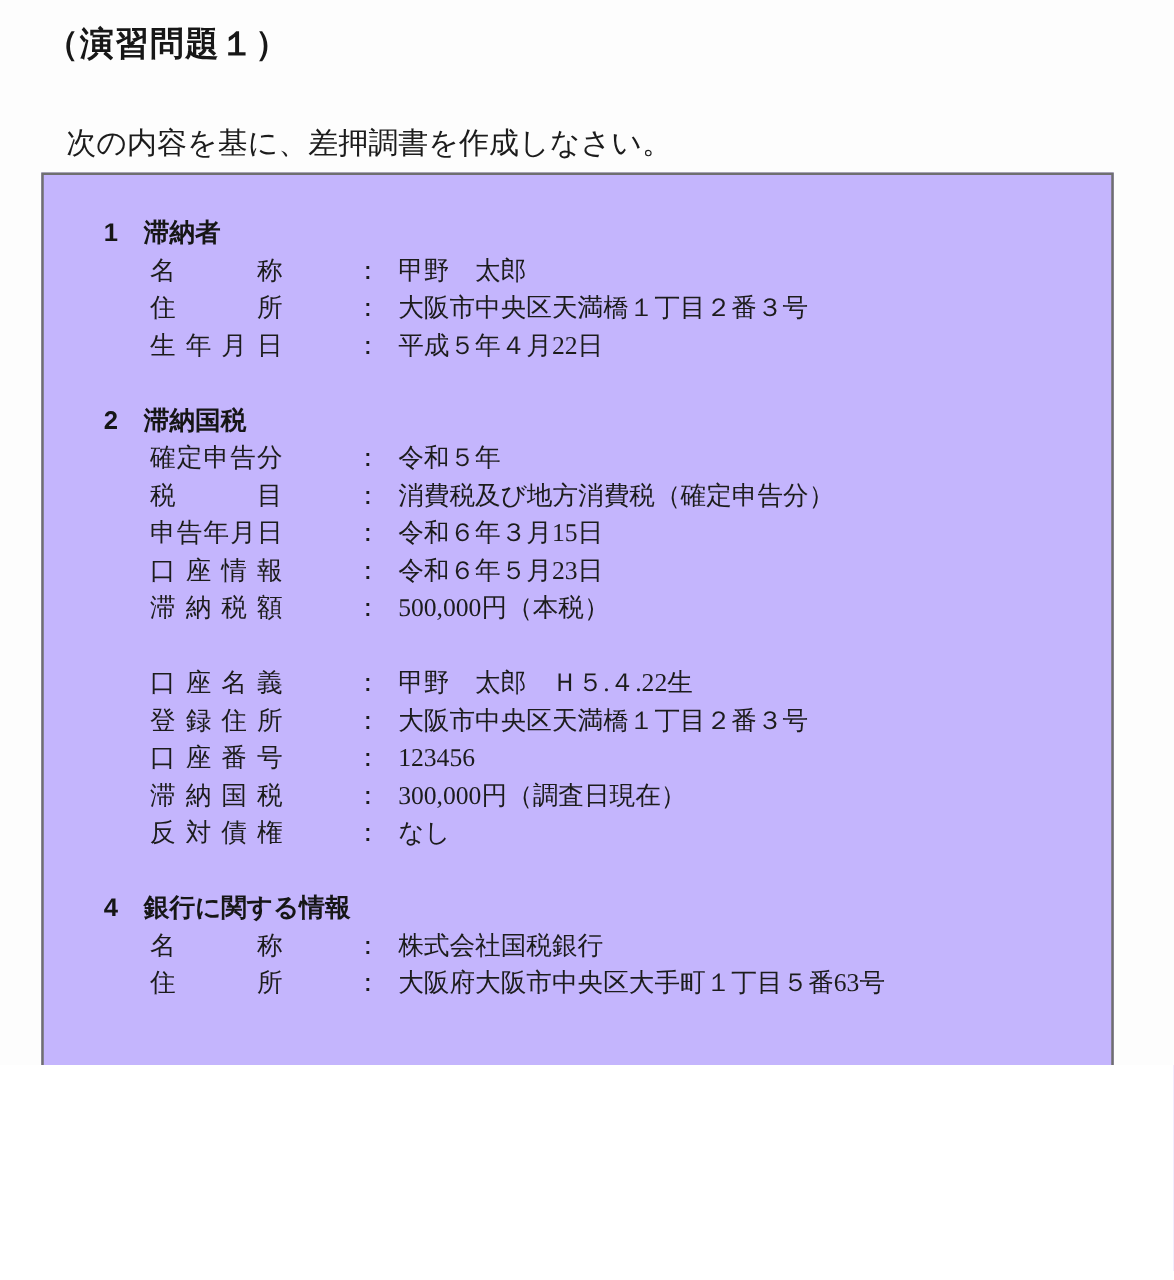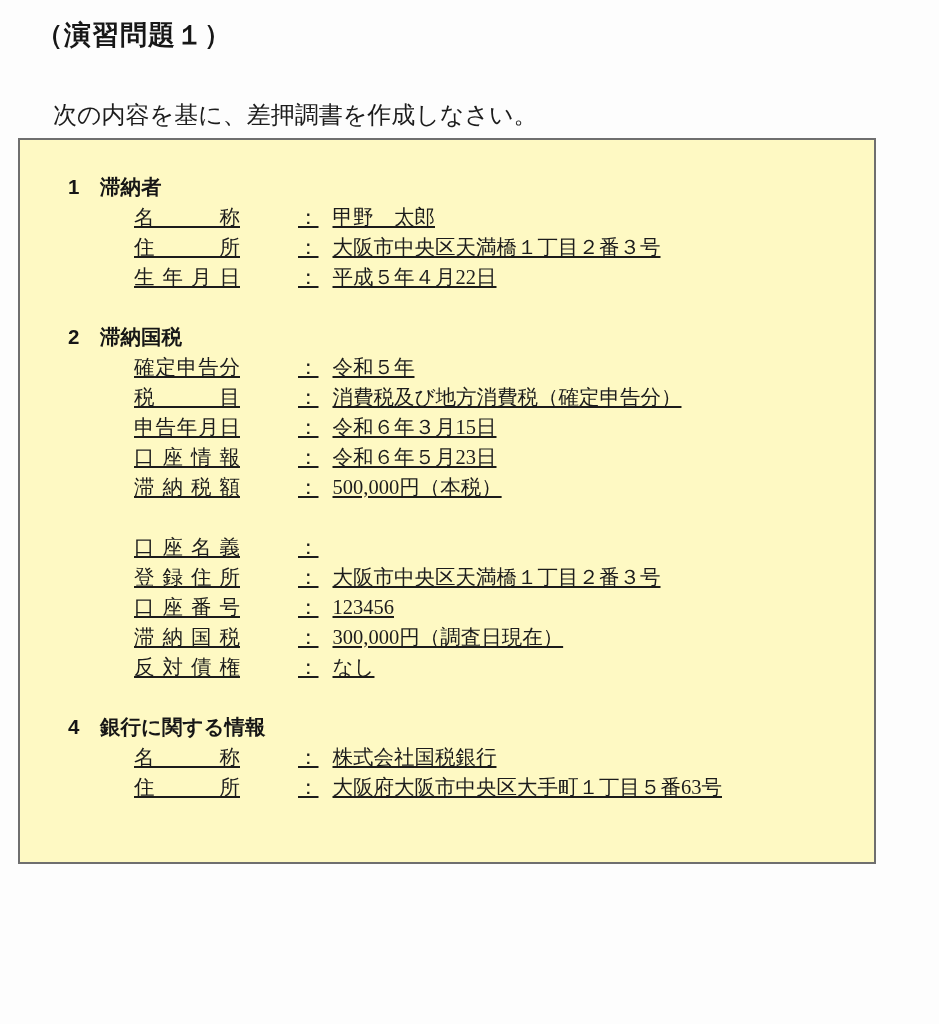--- a/index.html
+++ b/index.html
@@ -1,19 +1,19 @@
 <!DOCTYPE html>
 <html lang="ja"><head>
 <meta charset="utf-8">
 <style>
   html, body { margin: 0; padding: 0; background: #ffffff; }
   .page {
     position: relative;
     width: 939px;
-    height: 1024px;
+    height: 852px;
     background: #fdfdfd;
     color: #1c1c1c;
     font-family: "Liberation Serif", serif;
     overflow: hidden;
   }
   .doc-title {
     margin: 0;
     padding: 16px 0 0 36px;
     font-family: "Liberation Sans", sans-serif;
     font-weight: 700;
@@ -27,45 +27,44 @@
     font-size: 24px;
     line-height: 30px;
     text-indent: 25px;
     white-space: nowrap;
   }
   .intro { margin: 27px 0 0 28px; font-size: 20.5px; }
   .intro .line { display: block; line-height: 37px; white-space: nowrap; }
   .intro .line.indent { text-indent: 25px; }
   .info-box {
     box-sizing: border-box;
-    margin: 8px 0 0 18px;
+    margin: 8px 0 0 33px;
     width: 858px;
     height: 726px;
     border: 2px solid #6f6f6f;
-    background: #fef9c3;
+    background: #c4b5fd;
     padding: 32px 10px 0 0;
   }
   .section + .section { margin-top: 30px; }
   .sec-head {
     padding-left: 48px;
     line-height: 30px;
     font-family: "Liberation Sans", sans-serif;
     font-weight: 700;
     font-size: 20.5px;
     color: #161616;
     white-space: nowrap;
   }
   .sec-num { display: inline-block; width: 32px; font-weight: 700; }
   .row {
     display: flex;
-    padding-left: 114px;
+    padding-left: 85px;
     line-height: 30px;
     font-size: 20.5px;
     white-space: nowrap;
-    text-decoration: underline;
   }
   .row .label {
     display: inline-block;
     width: 106px;
     text-align: justify;
     text-align-last: justify;
     flex: 0 0 106px;
   }
   .row .colon { margin: 0 14px 0 58px; flex: 0 0 auto; }
   .row .value { flex: 0 0 auto; }
@@ -123,20 +122,21 @@
         <div class="row">
           <span class="label">滞納税額</span>
           <span class="colon">：</span>
           <span class="value">500,000円（本税）</span>
         </div>
       </div>
       <div class="section">
         <div class="row">
           <span class="label">口座名義</span>
           <span class="colon">：</span>
+          <span class="value">甲野　太郎　Ｈ５.４.22生</span>
         </div>
         <div class="row">
           <span class="label">登録住所</span>
           <span class="colon">：</span>
           <span class="value">大阪市中央区天満橋１丁目２番３号</span>
         </div>
         <div class="row">
           <span class="label">口座番号</span>
           <span class="colon">：</span>
           <span class="value">123456</span>

